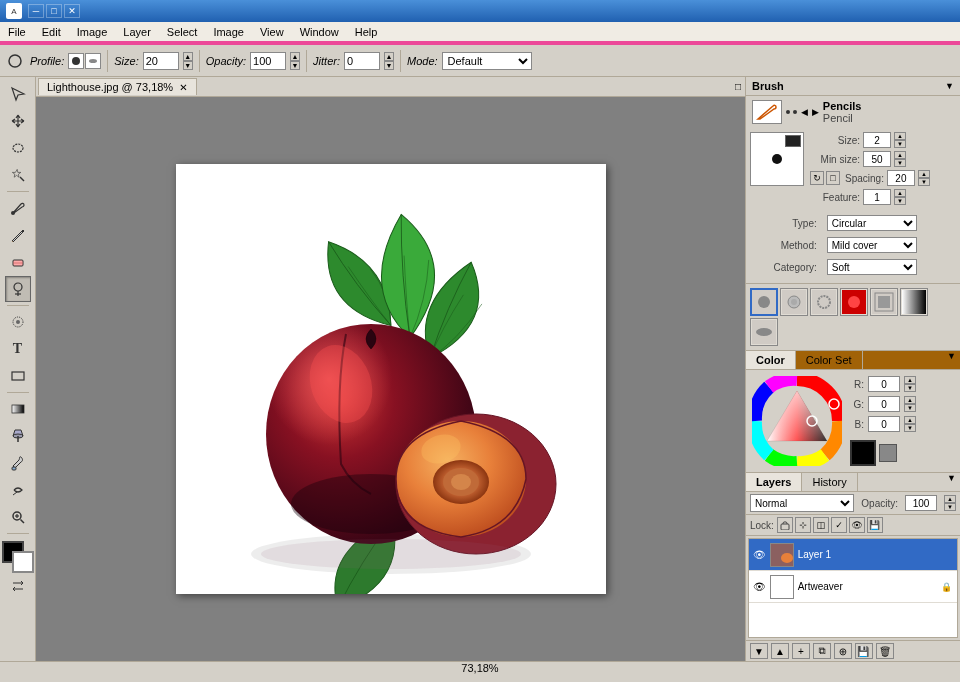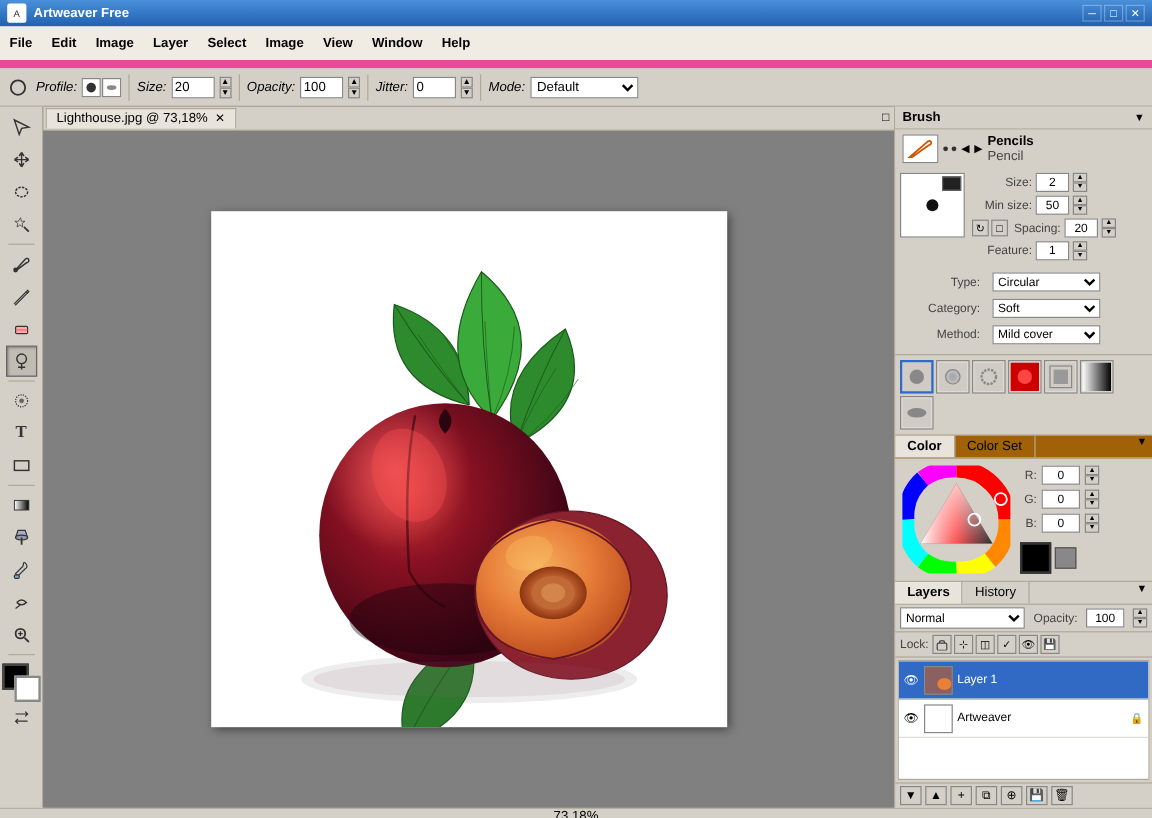--- a/index.html
+++ b/index.html
@@ -6,21 +6,21 @@
     body { font-family: 'Segoe UI', Tahoma, Arial, sans-serif; font-size: 11px; background: #d4d0c8; overflow: hidden; width: 960px; height: 682px; }
     
     
     #title-bar { background: linear-gradient(to bottom, #4a90d9, #2060b0); height: 22px; display: flex; align-items: center; padding: 0 6px; color: white; font-size: 11px; }
     #title-bar .title-icon { width: 16px; height: 16px; margin-right: 6px; background: #fff; border-radius: 2px; display: flex; align-items: center; justify-content: center; font-size: 8px; color: #333; }
     #title-bar .title-text { flex: 1; font-weight: bold; }
     #title-bar .window-controls { display: flex; gap: 2px; }
     #title-bar .win-btn { width: 16px; height: 14px; display: flex; align-items: center; justify-content: center; font-size: 9px; cursor: pointer; border: 1px solid rgba(255,255,255,0.3); color: white; }
     
     
-    #menu-bar { background: #f0ece4; height: 35px; display: flex; align-items: center; border-bottom: 7px solid #ec4899; font-weight: bold; }
+    #menu-bar { background: #f0ece4; height: 23px; display: flex; align-items: center; border-bottom: 4px solid #ec4899; }
     .menu-item { padding: 3px 8px; cursor: pointer; color: #000; font-size: 11px; }
     
     
     #toolbar { background: #d4d0c8; height: 32px; display: flex; align-items: center; padding: 2px 4px; border-bottom: 1px solid #b0a898; gap: 4px; }
     .toolbar-icon { width: 22px; height: 22px; display: flex; align-items: center; justify-content: center; border: 1px solid transparent; cursor: pointer; font-size: 10px; background: #d4d0c8; }
     .toolbar-separator { width: 1px; height: 22px; background: #b0a898; margin: 0 2px; }
     .toolbar-label { font-size: 11px; color: #000; font-style: italic; }
     .toolbar-input { border: 1px solid #888; background: white; height: 18px; font-size: 11px; padding: 1px 2px; }
     .toolbar-input-sm { width: 36px; }
     .toolbar-select { border: 1px solid #888; background: white; height: 18px; font-size: 11px; padding: 1px; }
@@ -126,21 +126,20 @@
     .status-item { color: #000; }
     .status-separator { width: 1px; height: 14px; background: #b0a898; }
   </style>
 </head>
 <body>
 
 <div id="title-bar">
   <div class="title-icon">
     <span>A</span>
   </div>
-  <span class="title-text">Artweaver Free</span>
   <div class="window-controls">
     <div class="win-btn">─</div>
     <div class="win-btn">□</div>
     <div class="win-btn close">✕</div>
   </div>
 </div>
 
 <div id="menu-bar">
   <span class="menu-item">File</span>
   <span class="menu-item">Edit</span>
@@ -492,36 +491,36 @@
             <td>Type:</td>
             <td>
               <select class="bst-select">
                 <option>Circular</option>
                 <option>Flat</option>
                 <option>Custom</option>
               </select>
             </td>
           </tr>
           <tr>
+            <td>Method:</td>
+            <td>
+              <select class="bst-select">
+                <option>Mild cover</option>
+                <option>Cover</option>
+                <option>Wash</option>
+              </select>
+            </td>
+          </tr>
+          <tr>
             <td>Category:</td>
             <td>
               <select class="bst-select">
                 <option>Soft</option>
                 <option>Hard</option>
                 <option>Bristle</option>
-              </select>
-            </td>
-          </tr>
-          <tr>
-            <td>Method:</td>
-            <td>
-              <select class="bst-select">
-                <option>Mild cover</option>
-                <option>Cover</option>
-                <option>Wash</option>
               </select>
             </td>
           </tr>
         </tbody>
           </table>
       </div>
 
       <div class="brush-thumbs">
         <div class="brush-thumb active">
           <svg width="24" height="24" viewBox="0 0 24 24">

